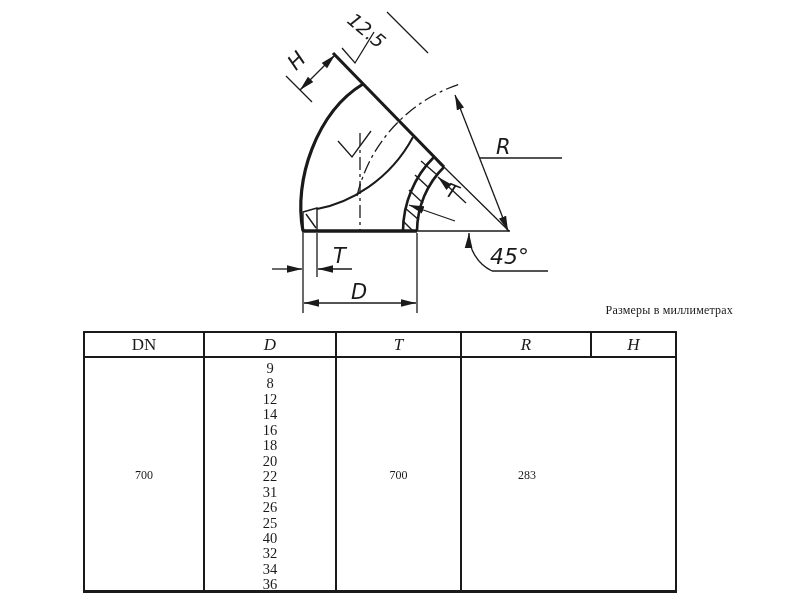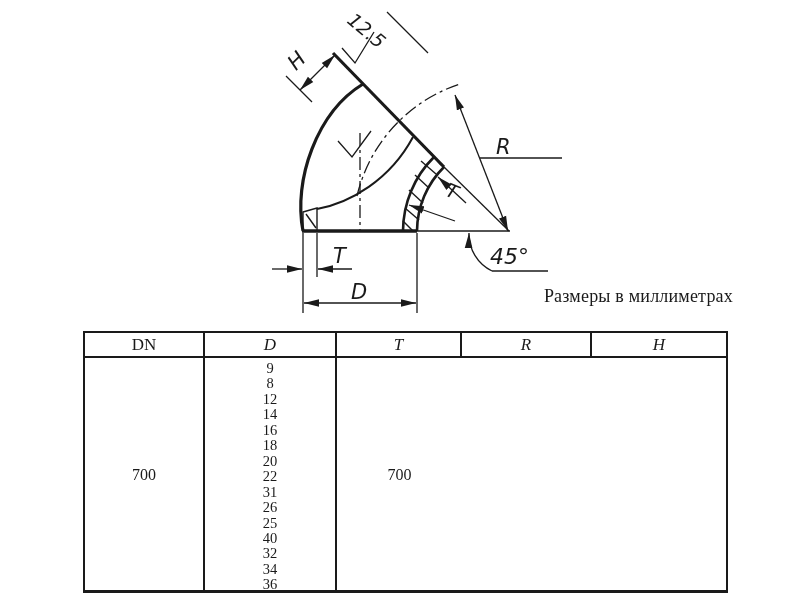--- a/index.html
+++ b/index.html
@@ -1,26 +1,26 @@
 <!DOCTYPE html>
 <html><head>
 <meta charset="utf-8">
 <style>
   html,body{margin:0;padding:0;background:#ffffff;width:800px;height:600px;overflow:hidden;}
   body{font-family:"Liberation Serif", serif;color:#1a1a1a;position:relative;}
   #stage{position:absolute;left:0;top:0;width:800px;height:600px;}
   svg text{fill:#1a1a1a;}
   .dimlabel{font-family:"DejaVu Sans", sans-serif;font-style:italic;}
-  #caption{position:absolute;top:286px;right:67px;font-size:18px;letter-spacing:.2px;}
+  #caption{position:absolute;top:303px;right:67px;font-size:12px;letter-spacing:.2px;}
   
-  #spec-table{position:absolute;left:83px;top:331px;width:645px;height:262px;
+  #spec-table{position:absolute;left:83px;top:331px;width:594px;height:262px;
     border:2px solid #1a1a1a;border-bottom:3px solid #1a1a1a;box-sizing:border-box;
     display:grid;grid-template-columns:120px 132px 125px 130px 1fr;grid-template-rows:25px 1fr;}
   .th,.td{border-right:2px solid #1a1a1a;box-sizing:border-box;display:flex;
-    align-items:center;justify-content:center;font-size:16px;}
+    align-items:center;justify-content:center;font-size:12px;}
   .th{border-bottom:2px solid #1a1a1a;font-size:17px;}
   .th:nth-child(5n),.td:nth-last-child(1){border-right:none;}
   .col-last{border-right:none;}
   .ital{font-style:italic;}
   .tlist{flex-direction:column;justify-content:flex-start;padding-top:3px;font-size:14.5px;line-height:15.45px;}
   .tlist span{display:block;text-align:center;}
 </style>
 </head>
 <body>
 
@@ -131,15 +131,16 @@
       <span>22</span>
       <span>31</span>
       <span>26</span>
       <span>25</span>
       <span>40</span>
       <span>32</span>
       <span>34</span>
       <span>36</span>
     </div>
     <div class="td">700</div>
+    <div class="td col-last">283</div>
   </div>
 
 </div>
 
 </body></html>

